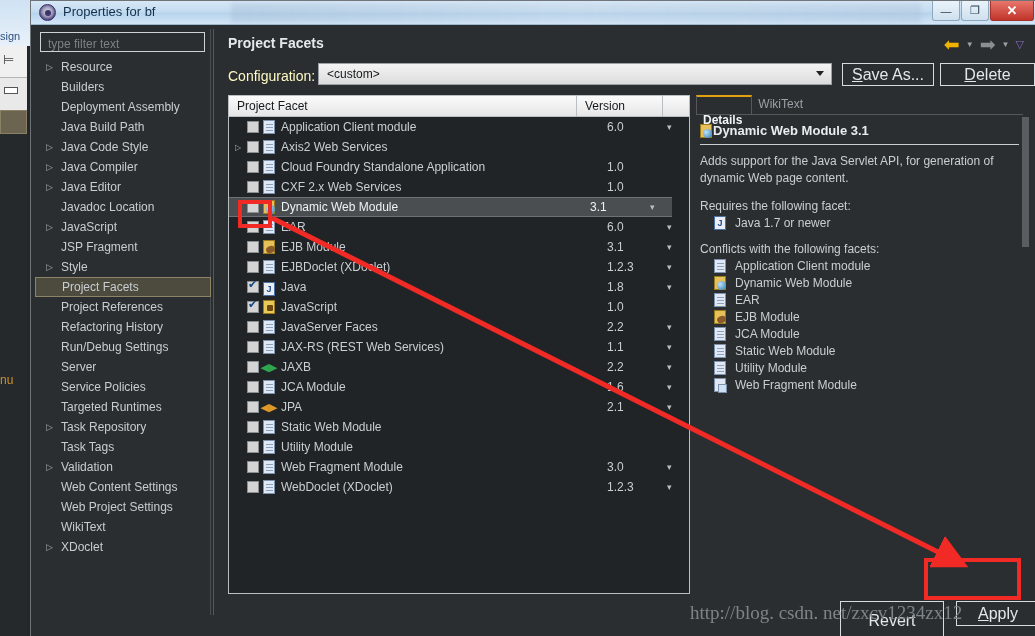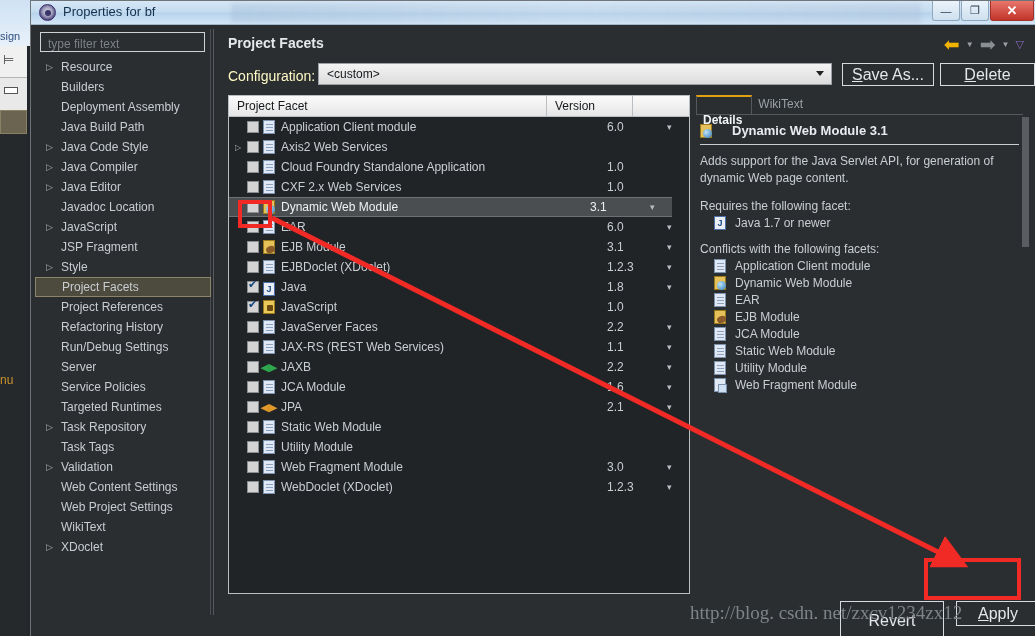--- a/index.html
+++ b/index.html
@@ -83,21 +83,21 @@
   .btn u { text-decoration: underline; }
   .btn-saveas { position:absolute; left:614px; top:0; width:92px; height:23px; }
   .btn-delete { position:absolute; left:712px; top:0; width:95px; height:23px; }
 
   
   .table { position:absolute; left:14px; top:66px; width:462px; height:499px;
       background:#212427; border:1px solid #b9bec3; }
   .thead { display:flex; height:21px; background:linear-gradient(to bottom,#fbfbfb,#e6e6e6);
       border-bottom:1px solid #b9bec3; }
   .th { font-size:12px; color:#16191c; line-height:21px; padding-left:8px; }
-  .th.c1 { width:318px; border-right:1px solid #b9bec3; }
+  .th.c1 { width:348px; border-right:1px solid #b9bec3; }
   .th.c2 { width:86px;  border-right:1px solid #b9bec3; }
   .th.c3 { flex:1; }
   .rows { position:relative; }
   .row { display:flex; align-items:center; height:20px; font-size:12px; color:#c9ced3; position:relative; }
   .row.sel { background:#4b4e51; border-top:1px solid #6d7175; border-bottom:1px solid #6d7175;
       width:443px; color:#eef1f4; }
   .r-expand { width:18px; text-align:center; font-size:8px; color:#a8adb2; }
   .cbx { width:12px; height:12px; background:#d4d4d4; border:1px solid #8a8f94; position:relative; flex:0 0 12px; }
   .cbx.on:after { content:"✔"; position:absolute; left:0px; top:-4px; font-size:11px; color:#17477f; }
   .r-icon { width:20px; text-align:center; }
@@ -127,21 +127,21 @@
   .ico-frag:after { content:""; position:absolute; right:-2px; bottom:-2px; width:7px; height:7px;
       background:#cfe0f2; border:1px solid #7d93ad; }
 
   
   .details { position:absolute; left:482px; top:66px; width:327px; height:499px; }
   .tabs { display:flex; height:20px; border-bottom:1px solid #55595d; }
   .tab { font-size:12px; padding:2px 9px 0 6px; color:#9aa0a6; }
   .tab.active { color:#f2f5f8; font-weight:bold; background:#2b2e31;
       border-top:2px solid #e0a010; border-left:1px solid #55595d; border-right:1px solid #55595d;
       padding-top:16px; }
-  .d-head { display:flex; align-items:center; gap:20px; margin:8px 0 0 4px; }
+  .d-head { display:flex; align-items:center; gap:1px; margin:8px 0 0 4px; }
   .d-head .t { font-size:13px; font-weight:bold; color:#e8ecf0; }
   .d-rule { height:1px; background:#c9ced3; margin:6px 4px 0 4px; }
   .d-para { font-size:12px; color:#c9ced3; line-height:17px; margin:8px 4px 0 4px; }
   .d-sub { font-size:12px; color:#c9ced3; margin:12px 4px 0 4px; }
   .d-item { display:flex; align-items:center; gap:9px; font-size:12px; color:#c9ced3;
       margin:5px 4px 0 18px; }
   .d-list .d-item { margin-top:3px; }
   .d-scroll { position:absolute; right:-6px; top:22px; width:7px; height:130px; background:#5a5e62; }
 
   

